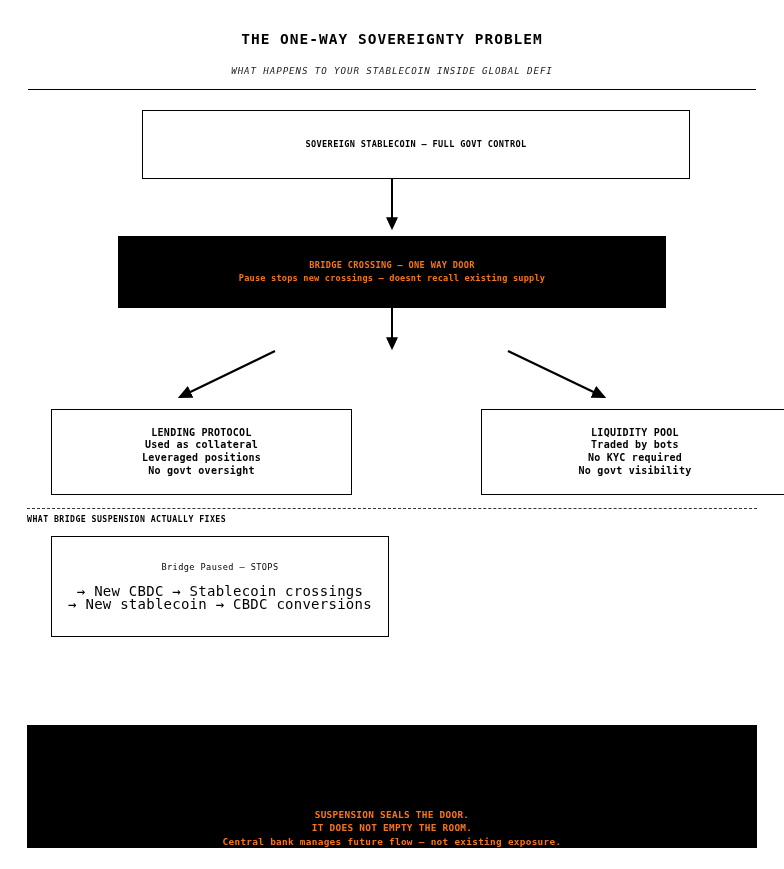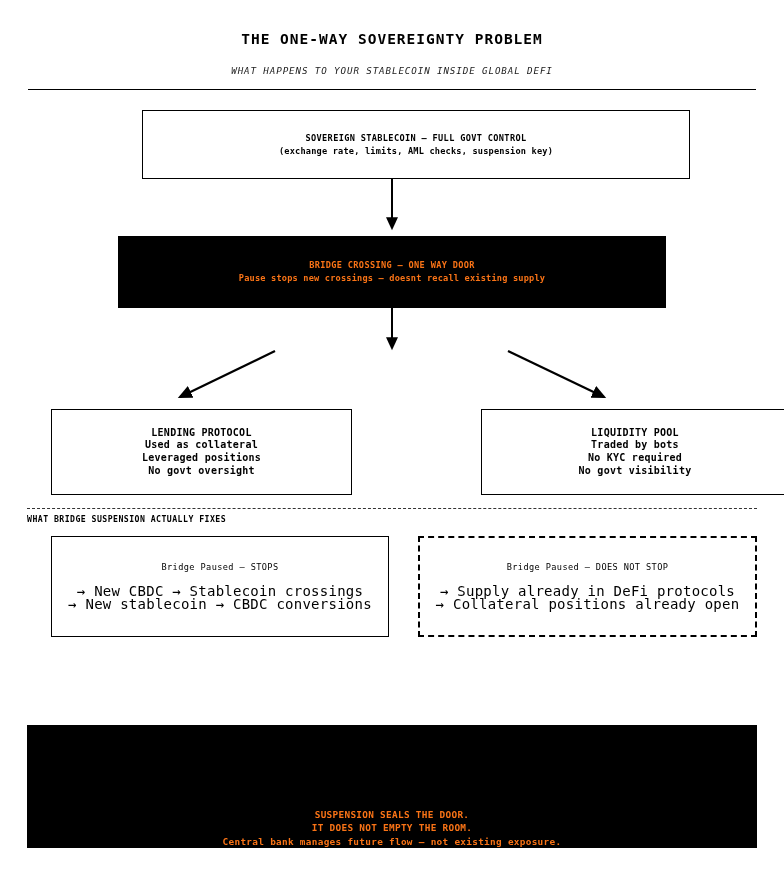--- a/index.html
+++ b/index.html
@@ -185,21 +185,20 @@
       </marker>
     </defs>
     <line x1="392" y1="179" x2="392" y2="228" stroke="#000000" stroke-width="2" marker-end="url(#arrowhead)"></line>
     <line x1="392" y1="308" x2="392" y2="348" stroke="#000000" stroke-width="2" marker-end="url(#arrowhead)"></line>
     <line x1="275" y1="351" x2="180" y2="397" stroke="#000000" stroke-width="2.2" marker-end="url(#arrowhead)"></line>
     <line x1="508" y1="351" x2="604" y2="397" stroke="#000000" stroke-width="2.2" marker-end="url(#arrowhead)"></line>
   </svg>
 
   <div class="box solid" id="box-sovereign">
     <div class="line hdr-line">SOVEREIGN STABLECOIN — FULL GOVT CONTROL</div>
-    <div class="line sub-line">(exchange rate, limits, AML checks, suspension key)</div>
   </div>
 
   <div class="box filled" id="box-bridge">
     <div class="line hdr-line">BRIDGE CROSSING — ONE WAY DOOR</div>
     <div class="line sub-line">Pause stops new crossings — doesnt recall existing supply</div>
   </div>
 
   <div class="box solid" id="box-lending">
     <div class="line plain-line">LENDING PROTOCOL</div>
     <div class="line plain-line">Used as collateral</div>
@@ -216,25 +215,20 @@
 
   <div id="section-divider"></div>
   <div id="section-label">WHAT BRIDGE SUSPENSION ACTUALLY FIXES</div>
 
   <div class="box solid" id="box-stops">
     <div class="pause-title">Bridge Paused — STOPS</div>
     <div class="bullet">→ New CBDC → Stablecoin crossings</div>
     <div class="bullet">→ New stablecoin → CBDC conversions</div>
   </div>
 
-  <div class="box dashed" id="box-not-stops">
-    <div class="pause-title">Bridge Paused — DOES NOT STOP</div>
-    <div class="bullet">→ Supply already in DeFi protocols</div>
-    <div class="bullet">→ Collateral positions already open</div>
-  </div>
 
   <div class="box filled" id="box-conclusion">
     <div class="line concl-line">SUSPENSION SEALS THE DOOR.</div>
     <div class="line concl-line">IT DOES NOT EMPTY THE ROOM.</div>
     <div class="line concl-line">Central bank manages future flow — not existing exposure.</div>
   </div>
 
 </div>
 
 </body></html>

